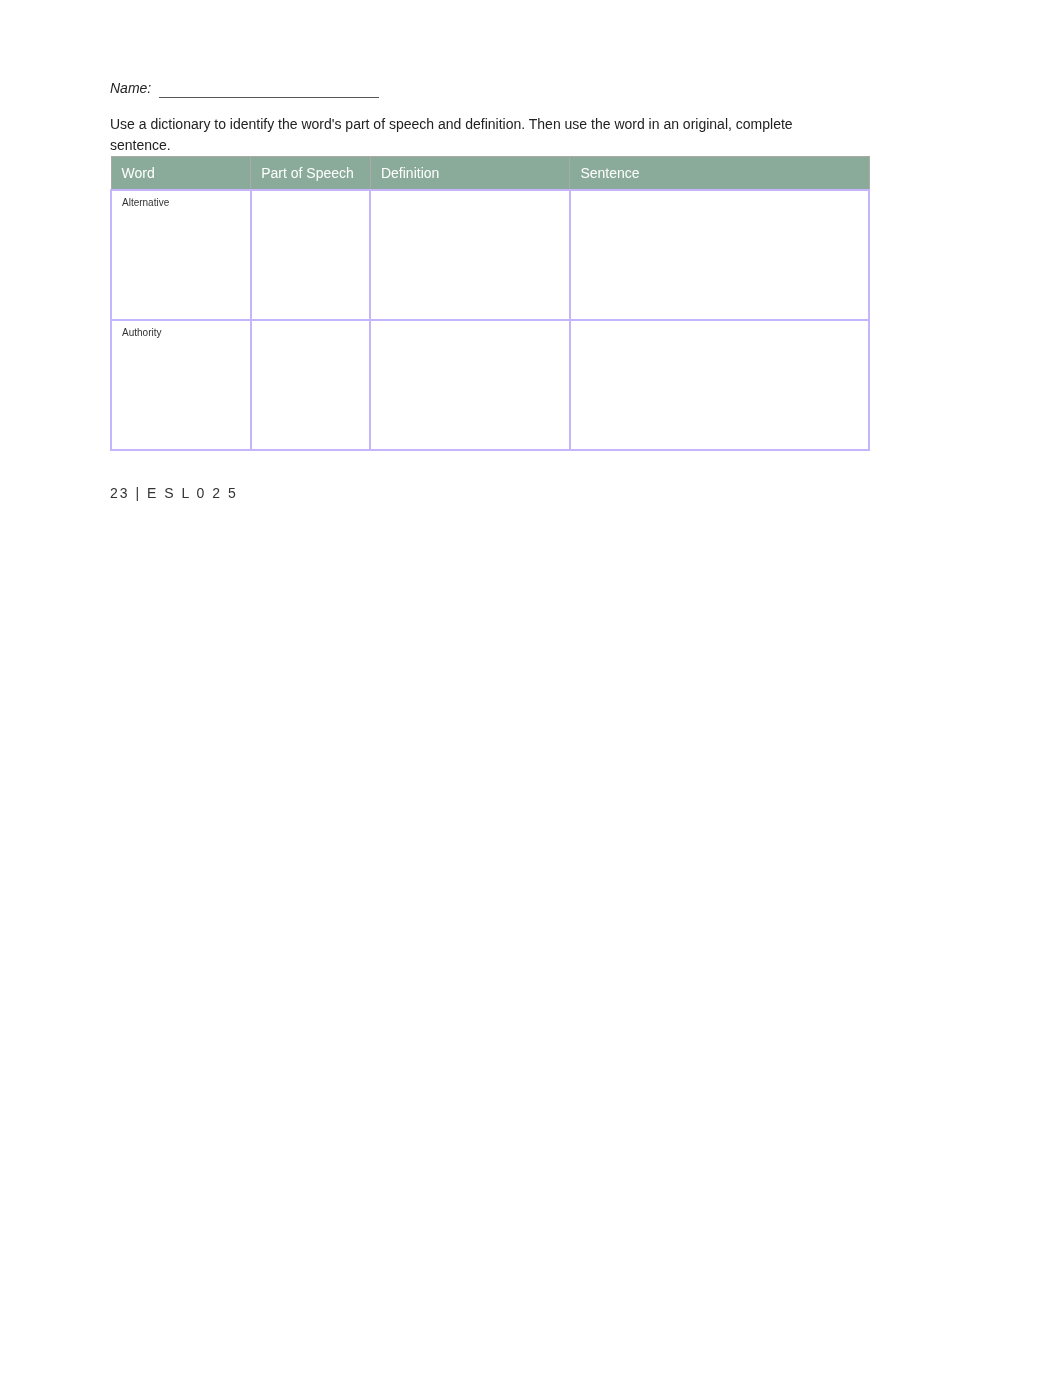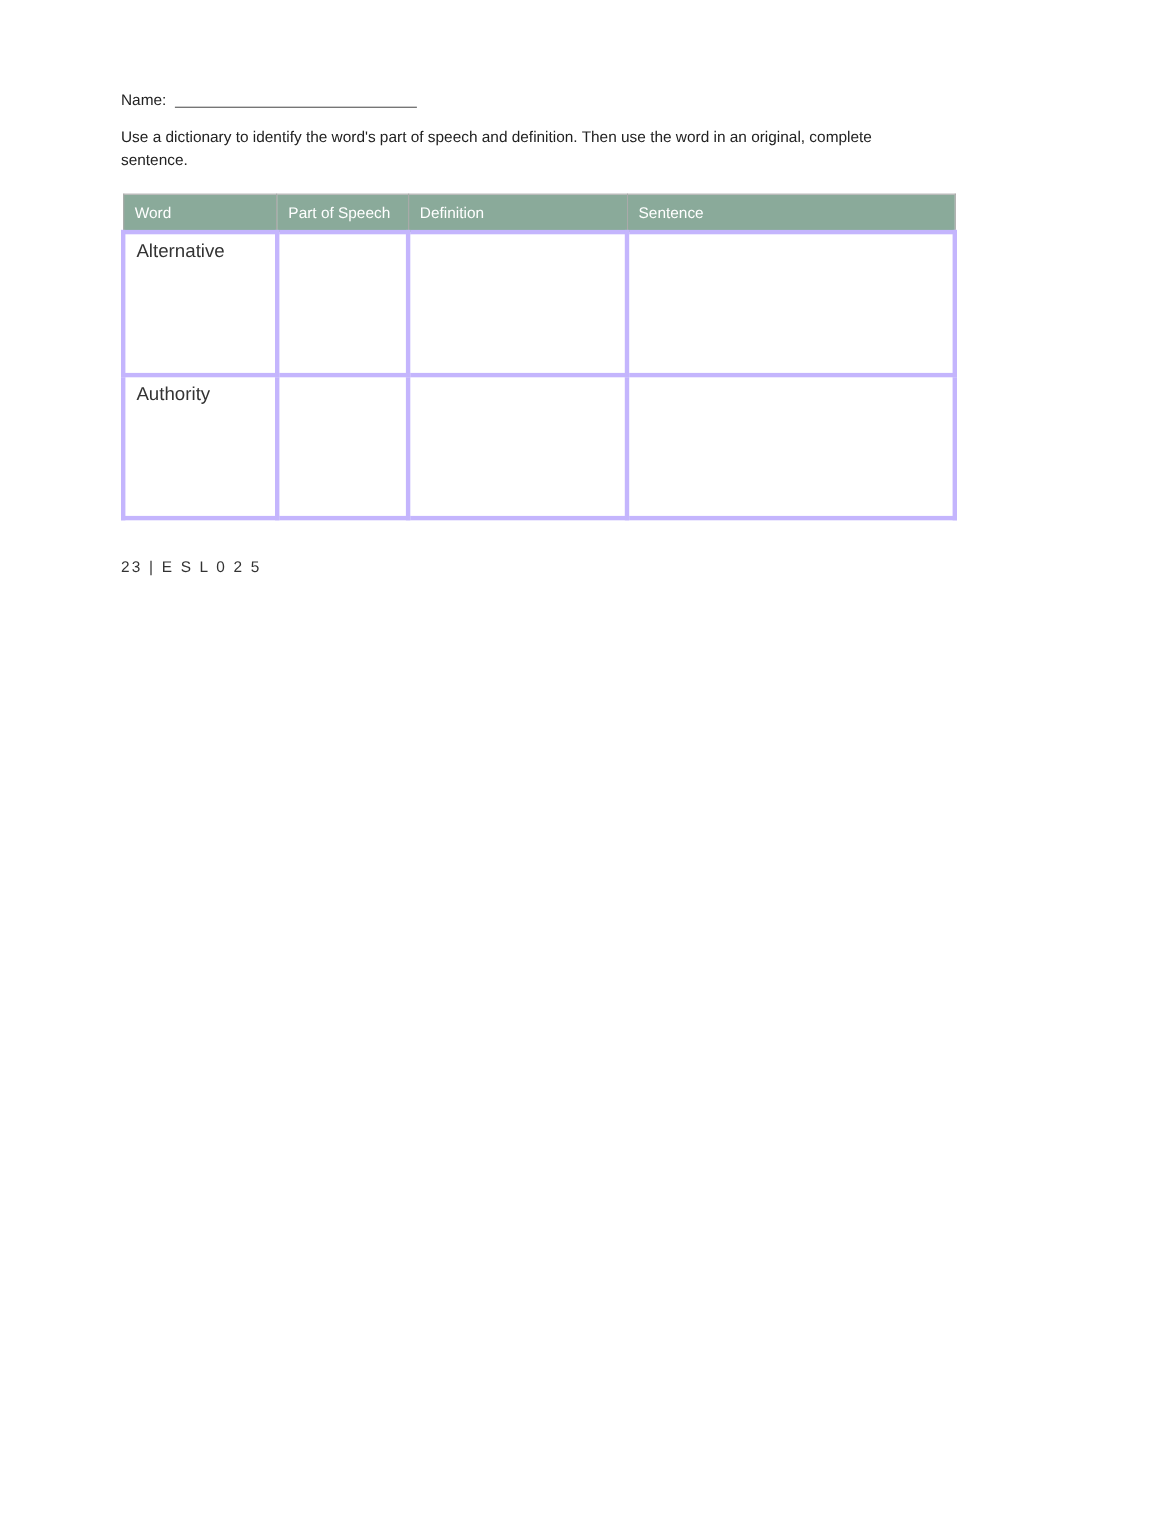--- a/index.html
+++ b/index.html
@@ -13,40 +13,40 @@
       font-family: Arial, sans-serif;
       font-size: 14px;
       color: #222;
       width: 1062px;
       min-height: 1376px;
       padding: 80px 110px 60px 110px;
     }
 
     .name-row {
       display: flex;
-      align-items: flex-end;
+      align-items: flex-start;
       margin-bottom: 16px;
+      font-style: italic;
     }
 
     .name-label {
       font-size: 14px;
       margin-right: 8px;
     }
 
     .name-line {
       border-bottom: 1px solid #555;
       width: 220px;
       height: 18px;
       display: inline-block;
     }
 
     .instruction {
       font-size: 14px;
       line-height: 1.5;
-      margin-bottom: 20px;
       max-width: 730px;
     }
 
     table {
       border-collapse: collapse;
       width: 100%;
       max-width: 760px;
       padding-left: 20px;
     }
 
@@ -55,25 +55,25 @@
       color: #ffffff;
       font-weight: normal;
       font-size: 14px;
       padding: 8px 10px;
       border: 1px solid #aaa;
       text-align: left;
       vertical-align: middle;
     }
 
     tbody tr td {
-      border: 4px solid #c4b5fd;
+      border: 2px solid #c4b5fd;
       vertical-align: top;
       padding: 6px 10px;
       height: 130px;
-      font-size: 17px;
+      font-size: 10px;
       color: #333;
       background: #fff;
     }
 
     tbody tr td.word-cell {
       width: 140px;
       font-weight: normal;
     }
 
     tbody tr td.pos-cell {

